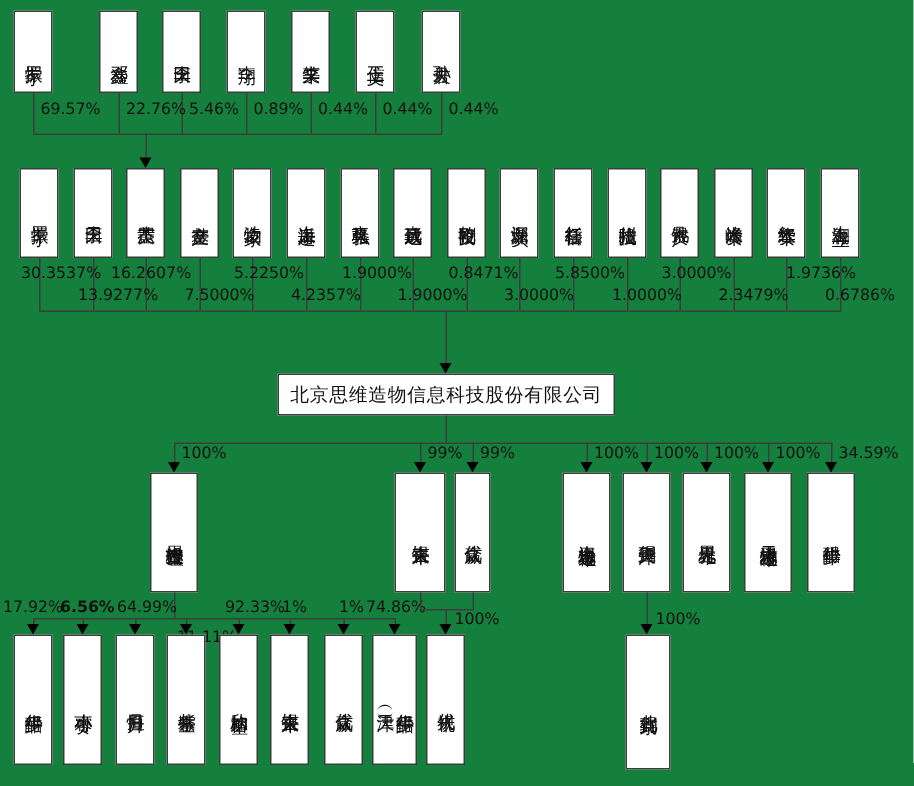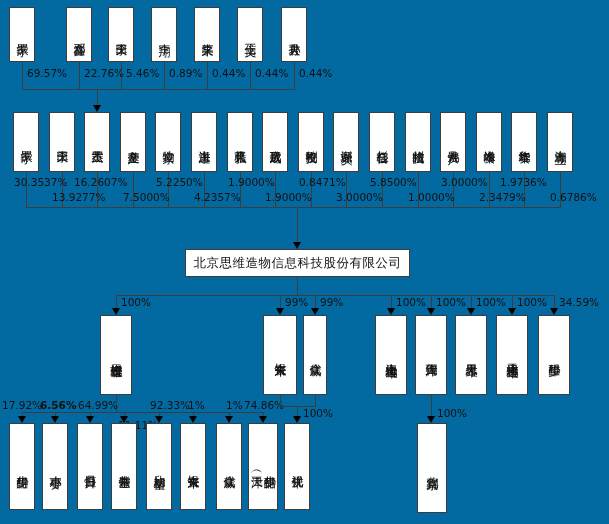--- a/index.html
+++ b/index.html
@@ -1,17 +1,17 @@
 <!DOCTYPE html>
 <html><head>
 <meta charset="utf-8">
 <style>
   html,body{margin:0;padding:0;background:#ffffff;}
   body{font-family:"DejaVu Sans","Liberation Sans",sans-serif;}
-  #chart{position:relative;width:609px;height:524px;background:#0369a1;overflow:hidden;}
+  #chart{position:relative;width:609px;height:524px;background:#15803d;overflow:hidden;}
   .box{position:absolute;border:1px solid #3d3d3d;background:#fff;display:flex;
        align-items:center;justify-content:center;box-sizing:border-box;}
   .vtext{writing-mode:vertical-rl;text-orientation:mixed;white-space:pre-line;
          font-size:12px;letter-spacing:0.5px;line-height:13px;color:#111;}
   .htext{font-size:12.5px;letter-spacing:0.5px;color:#111;white-space:nowrap;}
   .pct{position:absolute;font-size:10.5px;color:#111;white-space:nowrap;line-height:12px;}
   .hl{position:absolute;height:1px;background:#3d3d3d;}
   .vl{position:absolute;width:1px;background:#3d3d3d;}
   .arr{position:absolute;width:0;height:0;border-left:4px solid transparent;
        border-right:4px solid transparent;border-top:7px solid #000;}
@@ -136,21 +136,21 @@
   <div class="pct" style="left:156px;top:176px;">5.2250%</div>
   <div class="pct" style="left:194px;top:191px;">4.2357%</div>
   <div class="pct" style="left:228px;top:176px;">1.9000%</div>
   <div class="pct" style="left:265px;top:191px;">1.9000%</div>
   <div class="pct" style="left:299px;top:176px;">0.8471%</div>
   <div class="pct" style="left:336px;top:191px;">3.0000%</div>
   <div class="pct" style="left:370px;top:176px;">5.8500%</div>
   <div class="pct" style="left:408px;top:191px;">1.0000%</div>
   <div class="pct" style="left:441px;top:176px;">3.0000%</div>
   <div class="pct" style="left:479px;top:191px;">2.3479%</div>
-  <div class="pct" style="left:500px;top:176px;">1.9736%</div>
+  <div class="pct" style="left:524px;top:176px;">1.9736%</div>
   <div class="pct" style="left:550px;top:191px;">0.6786%</div>
 
   <div class="hl" style="left:26px;top:207px;width:535px;"></div>
   <div class="vl" style="left:297px;top:207px;height:35px;"></div>
   <div class="arr" style="left:293px;top:242px;"></div>
 
   <div class="box" style="left:185px;top:249px;width:225px;height:28px;">
       <span class="htext">北京思维造物信息科技股份有限公司</span>
     </div>
 

